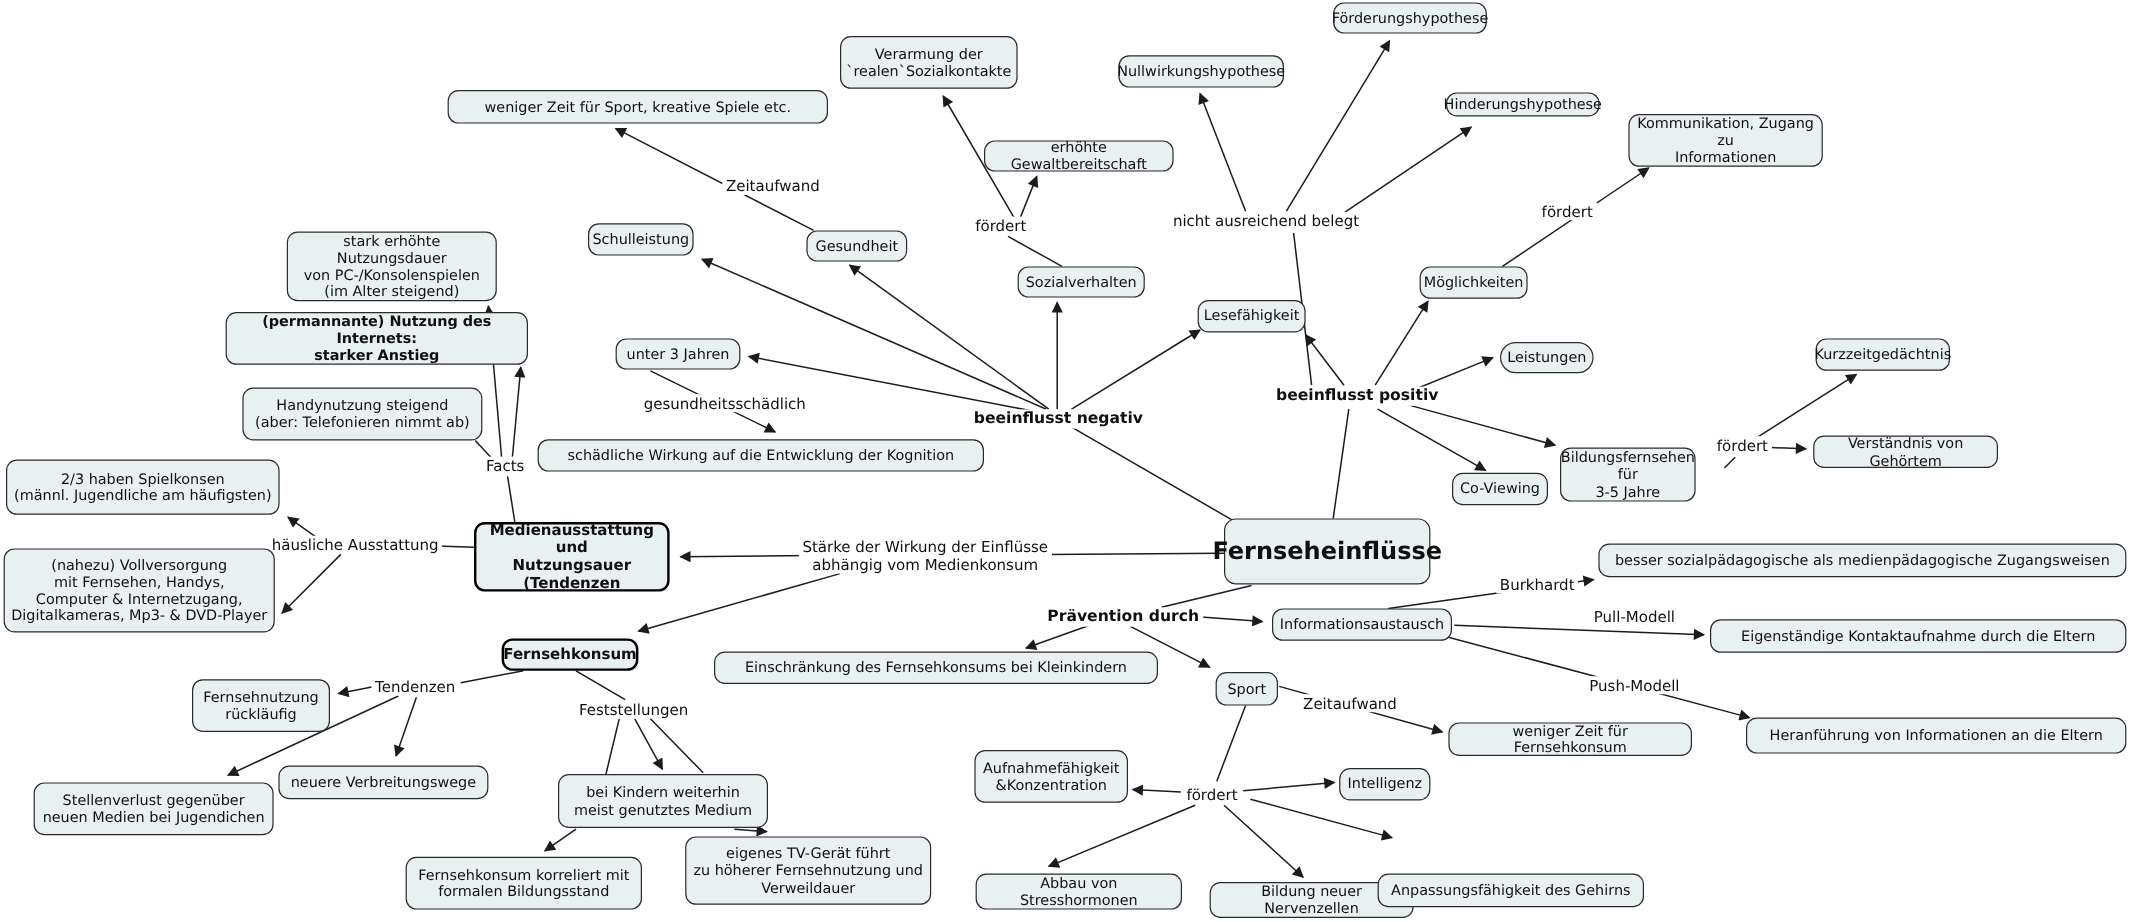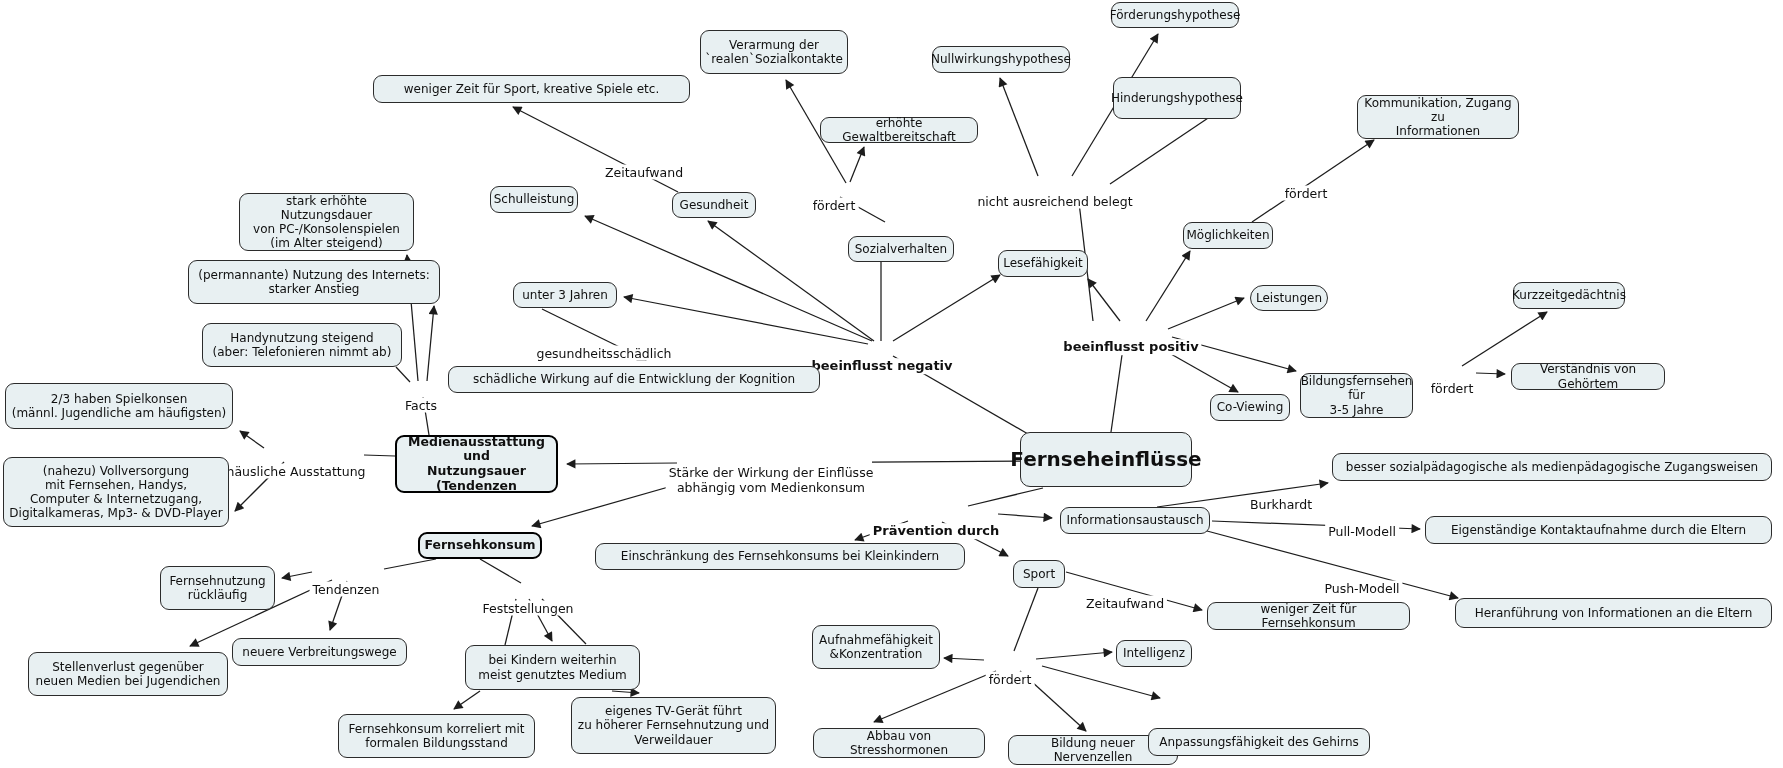--- a/index.html
+++ b/index.html
@@ -19,21 +19,20 @@
     font-size:12px; line-height:1.18; color:#101010;
     padding:1px 4px;
   }
   .node.bold { font-weight:bold; border-width:2px; border-color:#000; font-size:12.5px; }
   .node.main { font-weight:bold; border-width:1.6px; font-size:20px; border-radius:10px; }
   .edge-label {
     position:absolute; transform:translate(-50%,-50%);
     background:var(--bg,#ffffff); padding:0 3px;
     font-size:12.5px; color:#101010; white-space:pre-line; text-align:center;
     line-height:1.2;
-    margin-top:17px;
   }
   .edge-label.bold { font-weight:bold; font-size:13px; }
 </style>
 </head>
 <body>
 
 <div id="canvas" style="--bg: #ffffff; --node-fill: #e8f0f2; --node-border: #2b2b2b;">
   <svg id="edges" xmlns="http://www.w3.org/2000/svg">
     <defs>
       <marker id="arrowhead" viewBox="0 0 10 10" refX="9" refY="5" markerWidth="9.5" markerHeight="7.5" orient="auto-start-reverse">
@@ -124,54 +123,54 @@
       <div class="edge-label" style="left: 1010px; top: 662px;">fördert</div>
       <div class="edge-label" style="left: 1452px; top: 371px;">fördert</div>
     </div>
   <div id="nodes-layer">
       <div class="node" style="left: 373px; top: 75px; width: 317px; height: 28px;">weniger Zeit für Sport, kreative Spiele etc.</div>
       <div class="node" style="left: 700px; top: 30px; width: 148px; height: 44px;">Verarmung der
 `realen`Sozialkontakte</div>
       <div class="node" style="left: 820px; top: 117px; width: 158px; height: 26px;">erhöhte Gewaltbereitschaft</div>
       <div class="node" style="left: 932px; top: 46px; width: 138px; height: 27px;">Nullwirkungshypothese</div>
       <div class="node" style="left: 1111px; top: 2px; width: 128px; height: 26px;">Förderungshypothese</div>
-      <div class="node" style="left: 1113px; top: 77px; width: 128px; height: 42px;">Hinderungshypothese</div>
+      <div class="node" style="left: 1205px; top: 77px; width: 128px; height: 20px;">Hinderungshypothese</div>
       <div class="node" style="left: 1357px; top: 95px; width: 162px; height: 44px;">Kommunikation, Zugang zu
 Informationen</div>
       <div class="node" style="left: 239px; top: 193px; width: 175px; height: 58px;">stark erhöhte Nutzungsdauer
 von PC-/Konsolenspielen
 (im Alter steigend)</div>
-      <div class="node" style="left: 188px; top: 260px; width: 252px; height: 44px;">(permannante) Nutzung des Internets:
+      <div class="node" style="left: 188px; top: 260px; width: 252px; height: 44px; font-weight: bold;">(permannante) Nutzung des Internets:
 starker Anstieg</div>
       <div class="node" style="left: 202px; top: 323px; width: 200px; height: 44px;">Handynutzung steigend
 (aber: Telefonieren nimmt ab)</div>
       <div class="node" style="left: 5px; top: 383px; width: 228px; height: 46px;">2/3 haben Spielkonsen
 (männl. Jugendliche am häufigsten)</div>
       <div class="node" style="left: 3px; top: 457px; width: 226px; height: 70px;">(nahezu) Vollversorgung
 mit  Fernsehen, Handys,
 Computer &amp; Internetzugang,
 Digitalkameras, Mp3- &amp; DVD-Player</div>
       <div class="node" style="left: 490px; top: 186px; width: 88px; height: 27px;">Schulleistung</div>
       <div class="node" style="left: 672px; top: 192px; width: 84px; height: 26px;">Gesundheit</div>
-      <div class="node" style="left: 848px; top: 236px; width: 106px; height: 26px;">Sozialverhalten</div>
+      <div class="node" style="left: 848px; top: 222px; width: 106px; height: 26px;">Sozialverhalten</div>
       <div class="node" style="left: 513px; top: 282px; width: 104px; height: 26px;">unter 3 Jahren</div>
       <div class="node" style="left: 448px; top: 366px; width: 372px; height: 27px;">schädliche Wirkung auf die Entwicklung der Kognition</div>
       <div class="node" style="left: 998px; top: 250px; width: 90px; height: 27px;">Lesefähigkeit</div>
       <div class="node" style="left: 1183px; top: 222px; width: 90px; height: 27px;">Möglichkeiten</div>
       <div class="node" style="left: 1250px; top: 285px; width: 78px; height: 26px; border-radius: 13px;">Leistungen</div>
       <div class="node" style="left: 1513px; top: 282px; width: 112px; height: 27px;">Kurzzeitgedächtnis</div>
       <div class="node" style="left: 1511px; top: 363px; width: 154px; height: 27px;">Verständnis von Gehörtem</div>
       <div class="node" style="left: 1300px; top: 373px; width: 113px; height: 45px;">Bildungsfernsehen für
 3-5 Jahre</div>
       <div class="node" style="left: 1210px; top: 394px; width: 80px; height: 27px;">Co-Viewing</div>
       <div class="node bold" style="left: 395px; top: 435px; width: 163px; height: 58px;">Medienausstattung und
 Nutzungsauer
 (Tendenzen</div>
       <div class="node main" style="left: 1020px; top: 432px; width: 172px; height: 55px;">Fernseheinflüsse</div>
-      <div class="node bold" style="left: 418px; top: 532px; width: 124px; height: 27px;">Fernsehkonsum</div>
+      <div class="node bold" style="left: 418px; top: 532px; width: 114px; height: 27px;">Fernsehkonsum</div>
       <div class="node" style="left: 160px; top: 566px; width: 115px; height: 44px;">Fernsehnutzung
 rückläufig</div>
       <div class="node" style="left: 28px; top: 652px; width: 200px; height: 44px;">Stellenverlust gegenüber
 neuen Medien bei Jugendichen</div>
       <div class="node" style="left: 232px; top: 638px; width: 175px; height: 28px;">neuere Verbreitungswege</div>
       <div class="node" style="left: 465px; top: 645px; width: 175px; height: 45px;">bei Kindern weiterhin
 meist genutztes  Medium</div>
       <div class="node" style="left: 338px; top: 714px; width: 197px; height: 44px;">Fernsehkonsum korreliert mit
 formalen Bildungsstand</div>
       <div class="node" style="left: 571px; top: 697px; width: 205px; height: 57px;">eigenes TV-Gerät führt

